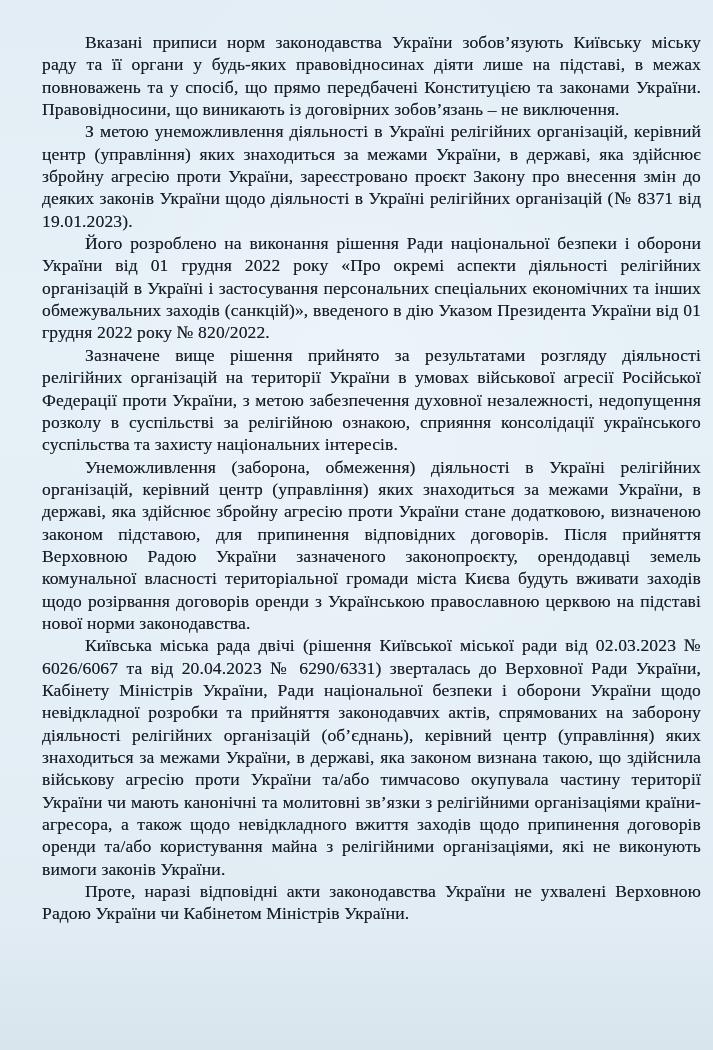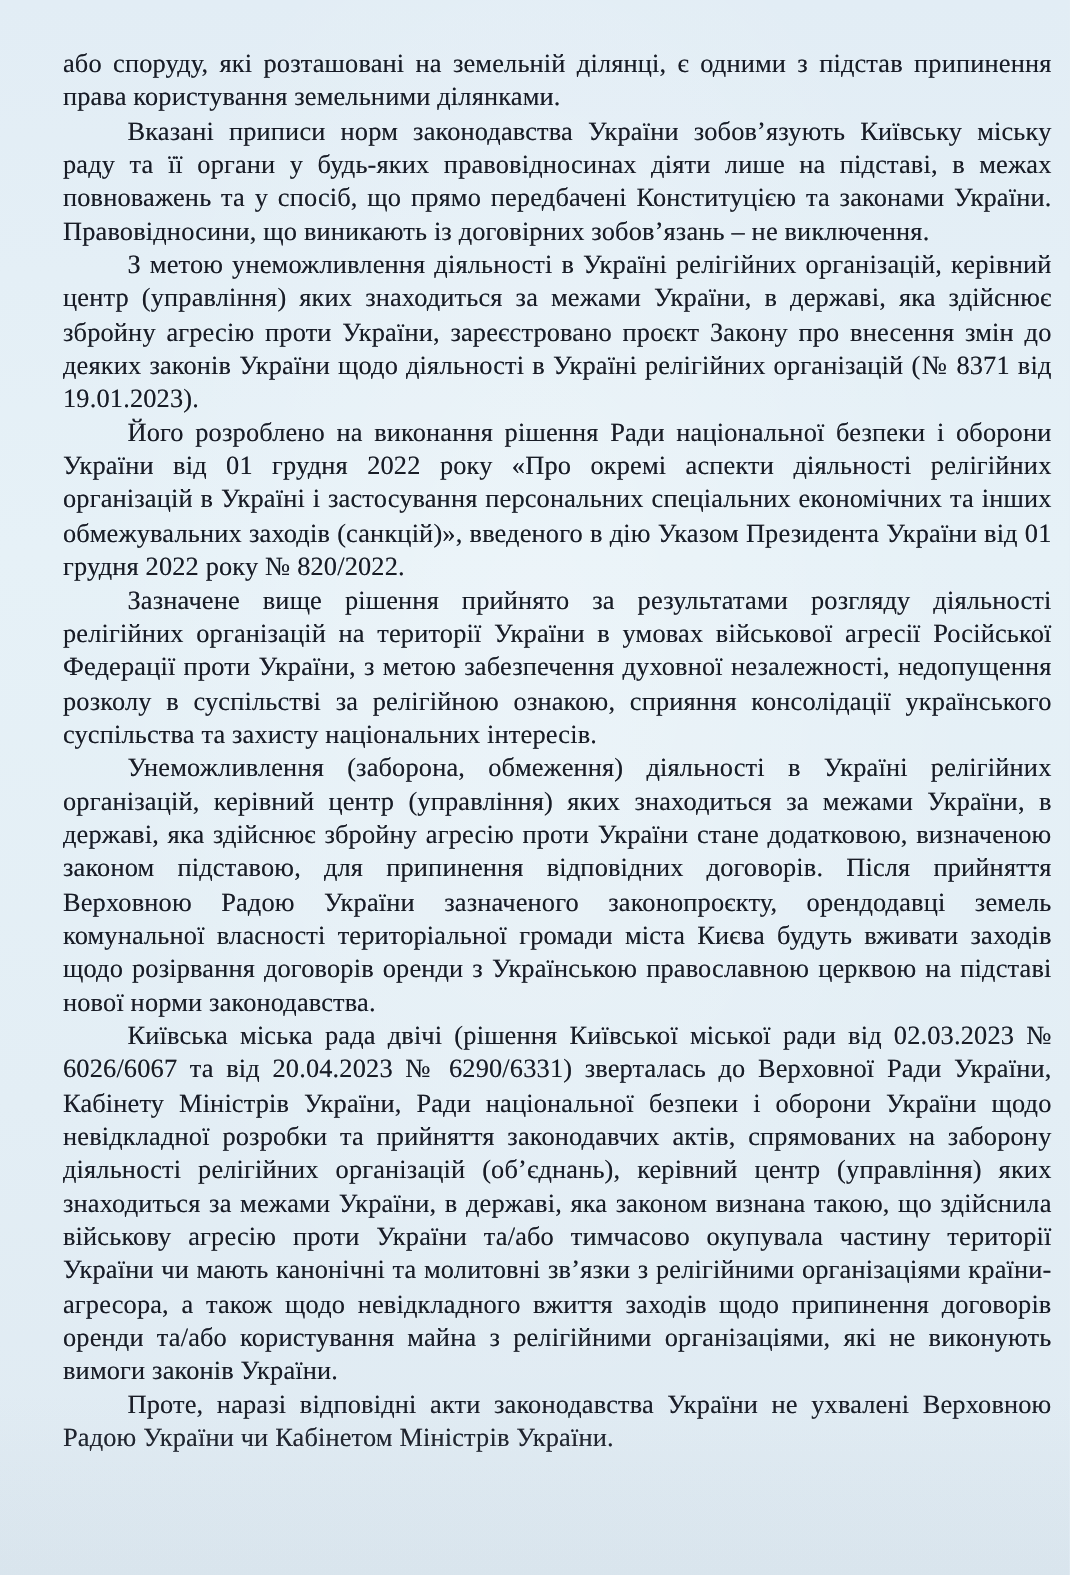--- a/index.html
+++ b/index.html
@@ -48,21 +48,20 @@
   }
   .textblock p.indent {
     text-indent: 43px;
   }
 </style>
 </head>
 <body>
 
 <div class="paper">
   <div class="textblock">
-    <p class="para">або споруду, які розташовані на земельній ділянці, є одними з підстав припинення права користування земельними ділянками.</p>
     <p class="para indent">Вказані приписи норм законодавства України зобов’язують Київську міську раду та її органи у будь-яких правовідносинах діяти лише на підставі, в межах повноважень та у спосіб, що прямо передбачені Конституцією та законами України. Правовідносини, що виникають із договірних зобов’язань – не виключення.</p>
     <p class="para indent">З метою унеможливлення діяльності в Україні релігійних організацій, керівний центр (управління) яких знаходиться за межами України, в державі, яка здійснює збройну агресію проти України, зареєстровано проєкт Закону про внесення змін до деяких законів України щодо діяльності в Україні релігійних організацій (№ 8371 від 19.01.2023).</p>
     <p class="para indent">Його розроблено на виконання рішення Ради національної безпеки і оборони України від 01 грудня 2022 року «Про окремі аспекти діяльності релігійних організацій в Україні і застосування персональних спеціальних економічних та інших обмежувальних заходів (санкцій)», введеного в дію Указом Президента України від 01 грудня 2022 року № 820/2022.</p>
     <p class="para indent">Зазначене вище рішення прийнято за результатами розгляду діяльності релігійних організацій на території України в умовах військової агресії Російської Федерації проти України, з метою забезпечення духовної незалежності, недопущення розколу в суспільстві за релігійною ознакою, сприяння консолідації українського суспільства та захисту національних інтересів.</p>
     <p class="para indent">Унеможливлення (заборона, обмеження) діяльності в Україні релігійних організацій, керівний центр (управління) яких знаходиться за межами України, в державі, яка здійснює збройну агресію проти України стане додатковою, визначеною законом підставою, для припинення відповідних договорів. Після прийняття Верховною Радою України зазначеного законопроєкту, орендодавці земель комунальної власності територіальної громади міста Києва будуть вживати заходів щодо розірвання договорів оренди з Українською православною церквою на підставі нової норми законодавства.</p>
     <p class="para indent">Київська міська рада двічі (рішення Київської міської ради від 02.03.2023 № 6026/6067 та від 20.04.2023 № 6290/6331) зверталась до Верховної Ради України, Кабінету Міністрів України, Ради національної безпеки і оборони України щодо невідкладної розробки та прийняття законодавчих актів, спрямованих на заборону діяльності релігійних організацій (об’єднань), керівний центр (управління) яких знаходиться за межами України, в державі, яка законом визнана такою, що здійснила військову агресію проти України та/або тимчасово окупувала частину території України чи мають канонічні та молитовні зв’язки з релігійними організаціями країни-агресора, а також щодо невідкладного вжиття заходів щодо припинення договорів оренди та/або користування майна з релігійними організаціями, які не виконують вимоги законів України.</p>
     <p class="para indent">Проте, наразі відповідні акти законодавства України не ухвалені Верховною Радою України чи Кабінетом Міністрів України.</p>
   </div>
 </div>
 

